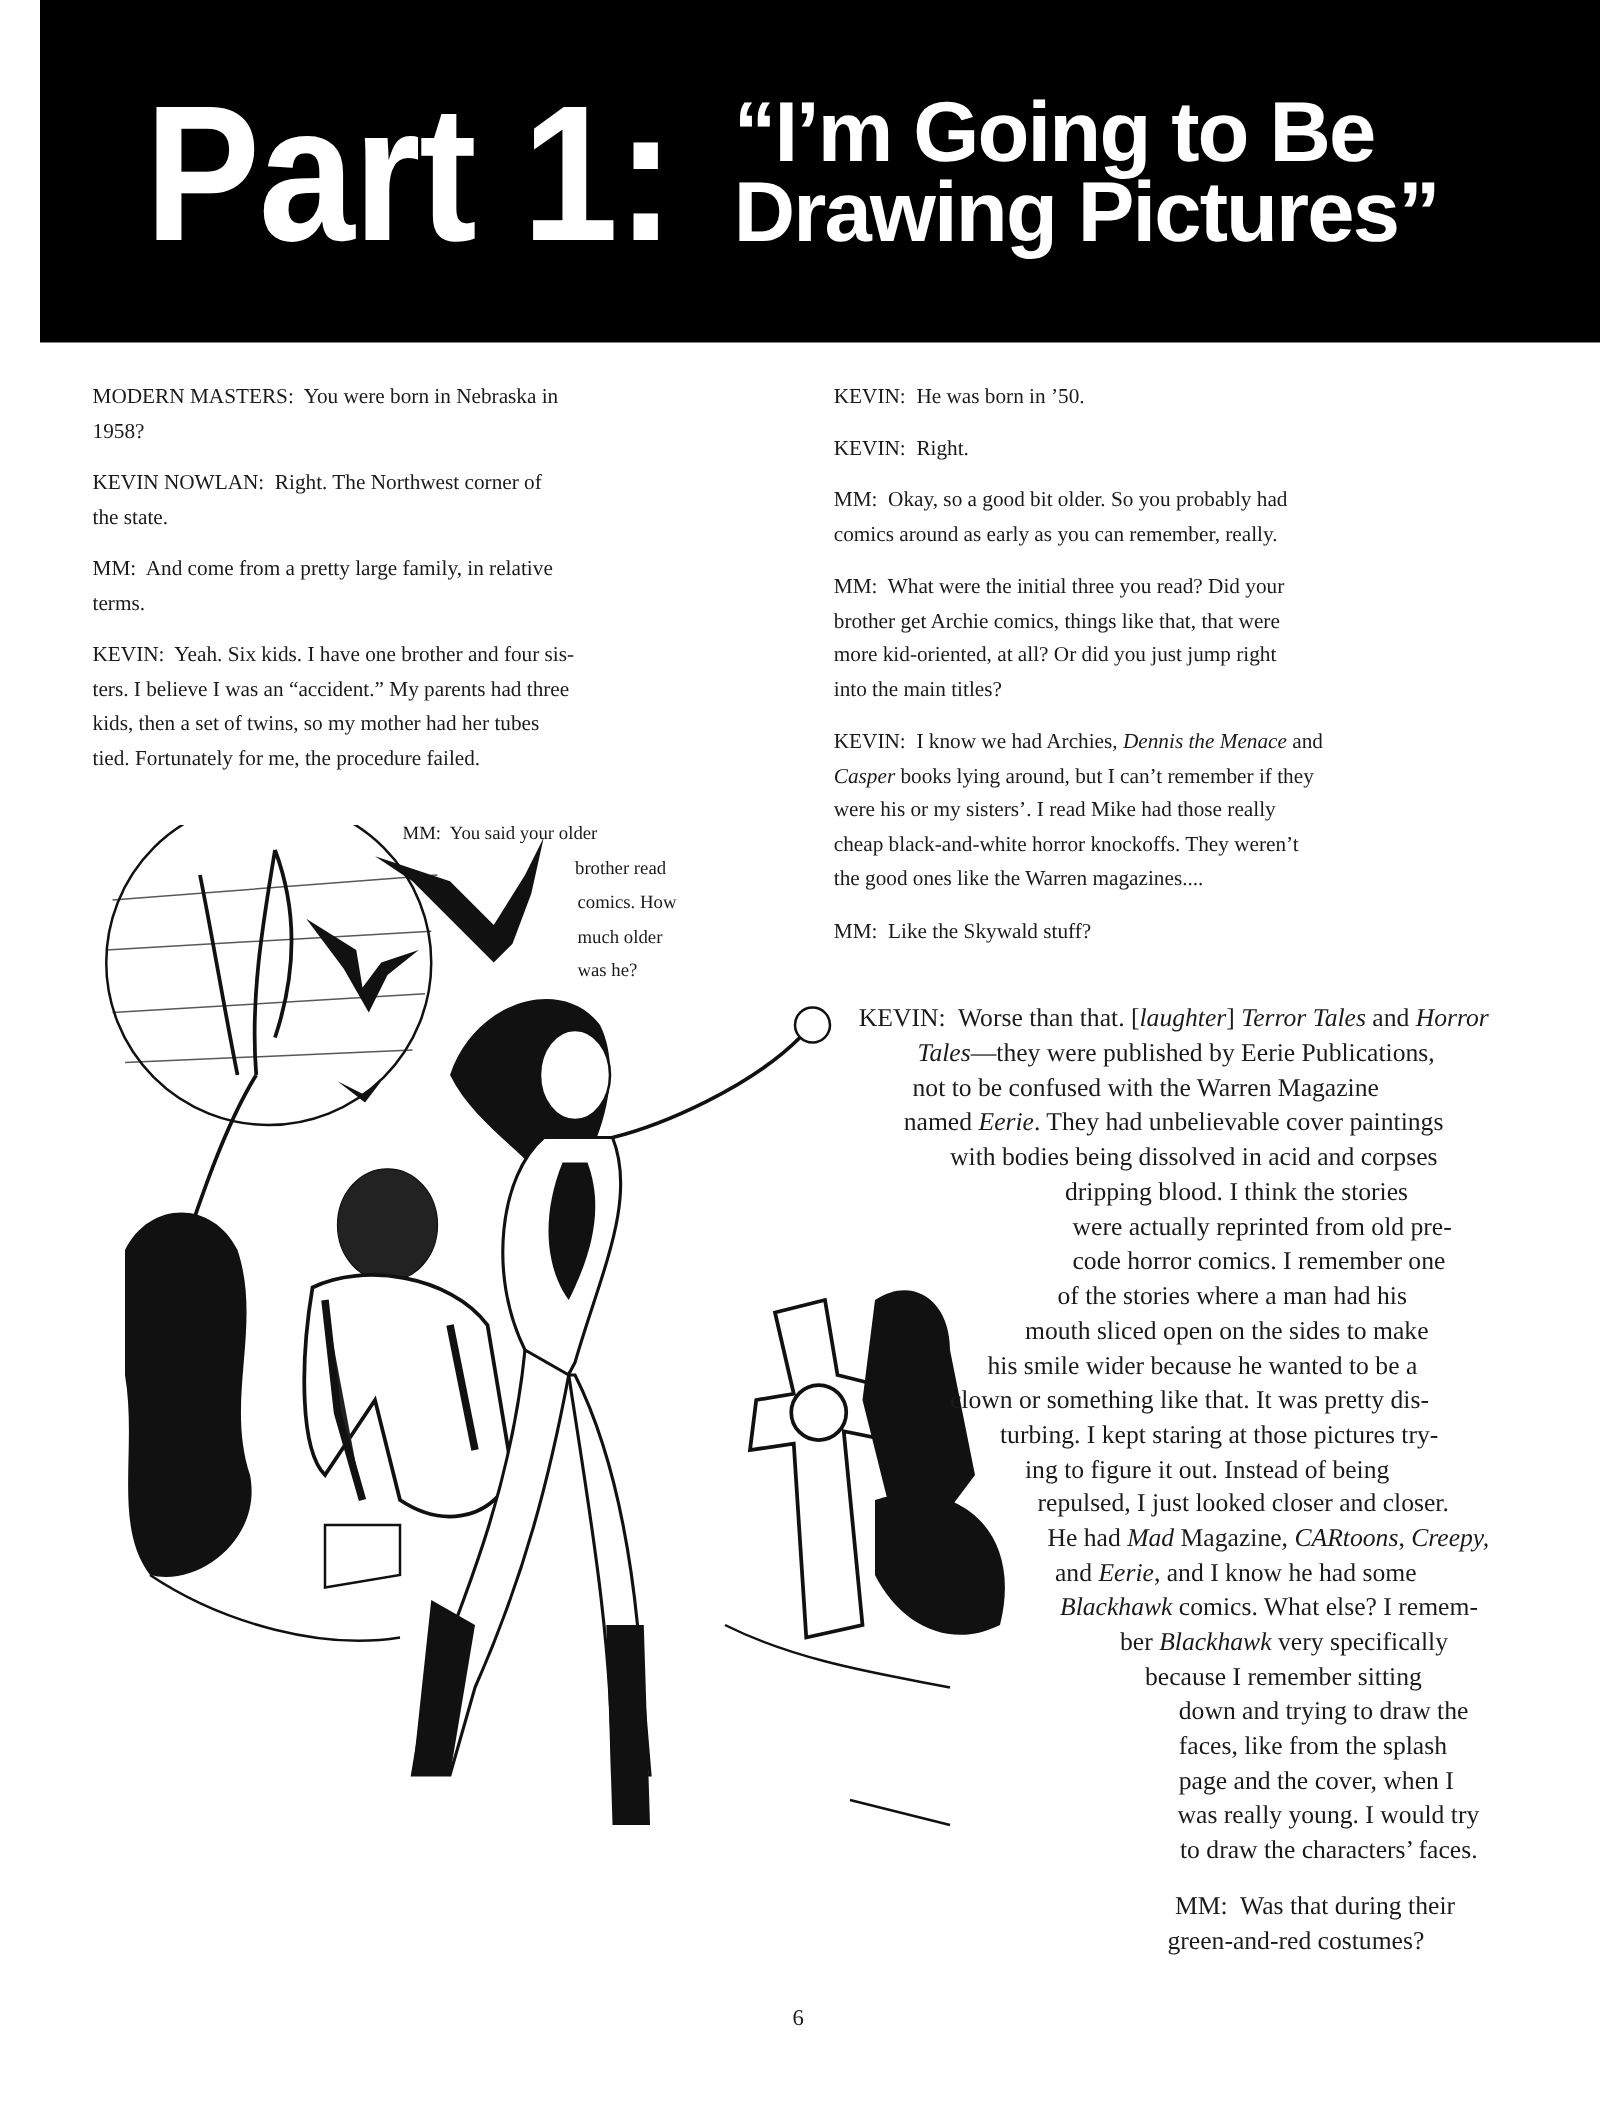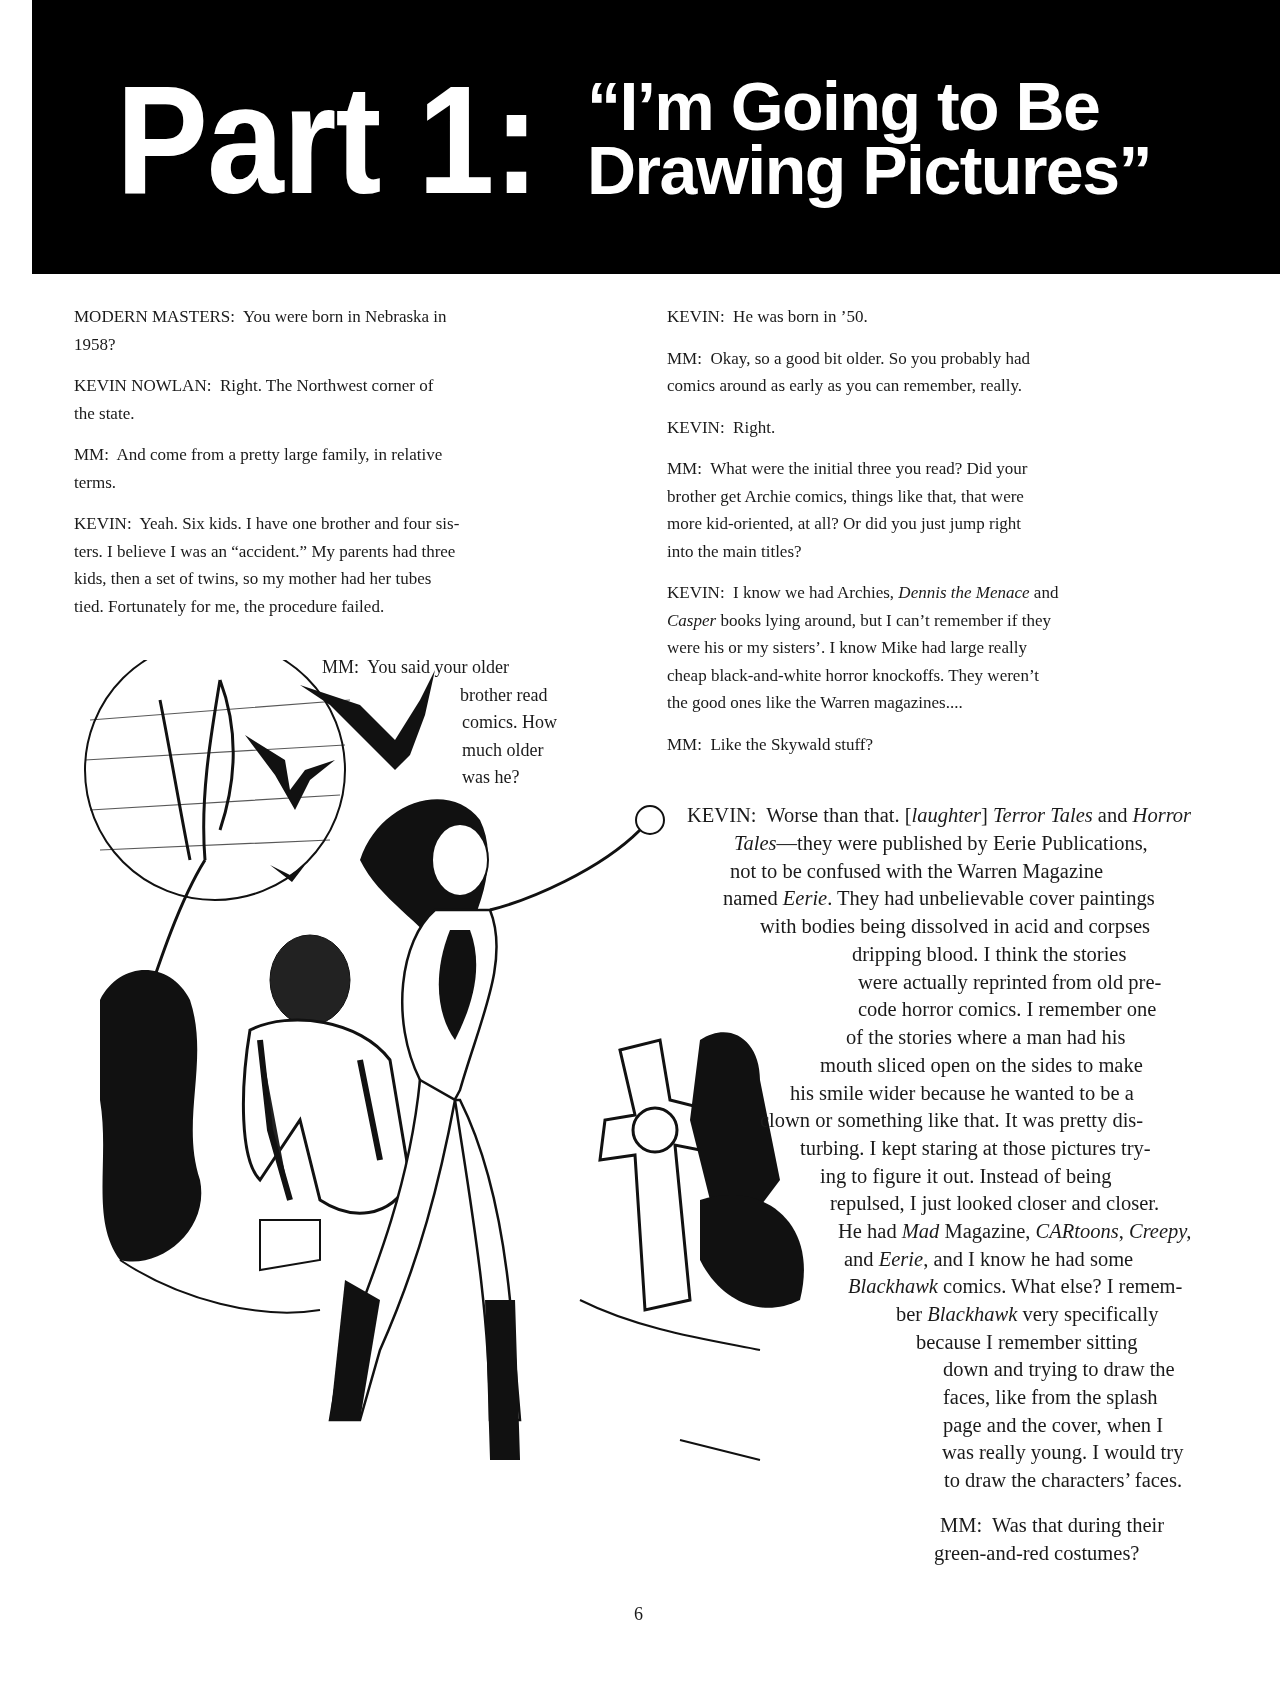--- a/index.html
+++ b/index.html
@@ -7,21 +7,21 @@
   body { position:relative; font-family:"Liberation Serif","DejaVu Serif",serif; color:#1a1a1a; }
   .header { position:absolute; left:0; top:0; width:1280px; height:274px; background:#000;margin-left:32px; }
   .h-part { position:absolute; left:84px; top:62px; color:#fff; font-family:"Liberation Sans","DejaVu Sans",sans-serif; font-weight:bold; font-size:138px; line-height:1; letter-spacing:-1px; transform:scaleY(1.12); transform-origin:top left; }
   .h-sub { position:absolute; left:555px; top:74px; color:#fff; font-family:"Liberation Sans","DejaVu Sans",sans-serif; font-weight:bold; font-size:68px; line-height:64px; letter-spacing:-1.5px; }
   .text { position:absolute; font-size:17px; line-height:27.5px; color:#1a1a1a; }
   .text p { margin-bottom:14px; }
   .ln { display:block; white-space:nowrap; }
   i { font-style:italic; }
   .left { left:74px; top:303px; width:540px; }
   .right { left:667px; top:303px; width:560px; }
-  .mm-inset { position:absolute; left:322px; top:654px; font-size:18px; line-height:27.5px; }
+  .mm-inset { position:absolute; left:322px; top:654px; font-size:15px; line-height:27.5px; }
   .wrap-block { position:absolute; left:0; top:0; font-size:20.5px; line-height:27.5px; }
   .pagenum { position:absolute; left:634px; top:1604px; font-size:18px; }
   .art { position:absolute; left:60px; top:660px; width:1000px; height:940px; }
 </style>
 </head>
 <body>
 
 <div class="header">
   <div class="h-part">Part 1:</div>
   <div class="h-sub">
@@ -109,40 +109,40 @@
   <span class="ln" style="padding-left:140px">much older</span>
   <span class="ln" style="padding-left:140px">was he?</span>
 </div>
 
 <div class="text right">
   <p>
     <span>KEVIN:</span>&nbsp;
     <span>He was born in ’50.</span>
   </p>
   <p>
+    <span>KEVIN:</span>&nbsp;
+    <span>Right.</span>
+  </p>
+  <p>
     <span>MM:</span>&nbsp;
     <span>Okay, so a good bit older. So you probably had</span><br>
     <span>comics around as early as you can remember, really.</span>
-  </p>
-  <p>
-    <span>KEVIN:</span>&nbsp;
-    <span>Right.</span>
   </p>
   <p>
     <span>MM:</span>&nbsp;
     <span>What were the initial three you read? Did your</span><br>
     <span>brother get Archie comics, things like that, that were</span><br>
     <span>more kid-oriented, at all? Or did you just jump right</span><br>
     <span>into the main titles?</span>
   </p>
   <p>
     <span>KEVIN:</span>&nbsp;
     <span>I know we had Archies, </span><i>Dennis the Menace</i><span> and</span><br>
     <i>Casper</i><span> books lying around, but I can’t remember if they</span><br>
-    <span>were his or my sisters’. I know Mike had large really</span><br>
+    <span>were his or my sisters’. I read Mike had those really</span><br>
     <span>cheap black-and-white horror knockoffs. They weren’t</span><br>
     <span>the good ones like the Warren magazines....</span>
   </p>
   <p>
     <span>MM:</span>&nbsp;
     <span>Like the Skywald stuff?</span>
   </p>
 </div>
 
 <div class="wrap-block">

